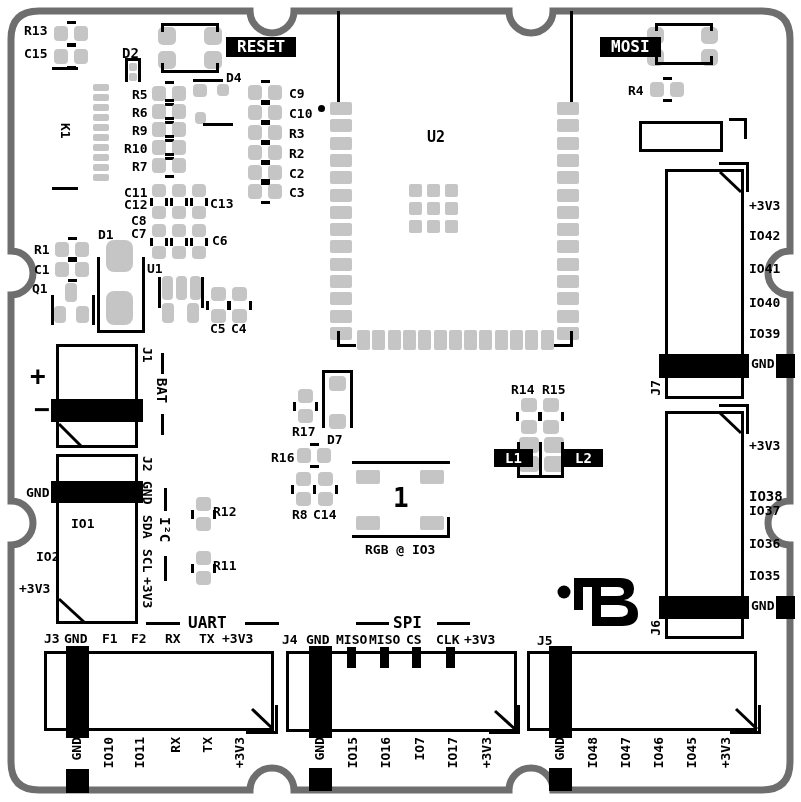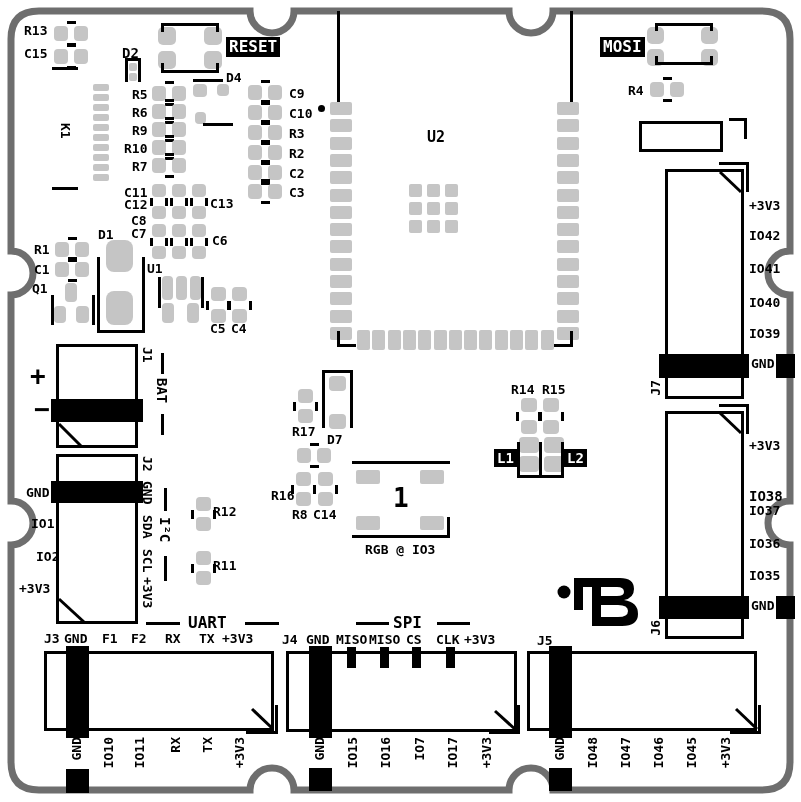--- a/index.html
+++ b/index.html
@@ -3,21 +3,21 @@
 <meta charset="utf-8">
 <style>
   html,body{margin:0;padding:0;background:#fff}
   #board{position:relative;width:801px;height:802px;overflow:hidden;background:#fff;
          font-family:"DejaVu Sans Mono",monospace;font-weight:bold;color:#000}
   #outline-svg{position:absolute;left:0;top:0}
   .pad{position:absolute;background:var(--pad,#c5c5c5)}
   .bar{position:absolute;background:var(--silk,#000)}
   .rect{position:absolute;border:3px solid var(--silk,#000);box-sizing:border-box}
   .txt{position:absolute;line-height:1;white-space:pre}
-  .txt.inv{background:#000;color:#fff;padding:2px 3px}
+  .txt.inv{background:#000;color:#fff;padding:2px 11px}
   .vtxt{position:absolute;line-height:1;white-space:pre;writing-mode:vertical-rl}
   .vtxt.up{transform:rotate(180deg)}
   .dot{position:absolute;border-radius:50%;background:#000}
   #logo{position:absolute;left:556px;top:572px}
 </style>
 </head>
 <body>
 
 <div id="board" style="--pad: #c5c5c5; --silk: #000000;">
   <svg id="outline-svg" width="801" height="802" viewBox="0 0 801 802">
@@ -213,21 +213,21 @@
     <div class="bar" style="left: 51px; top: 399px; width: 92px; height: 23px;"></div>
     <div class="txt" style="left: 30px; top: 363px; font-size: 26px;">+</div>
     <div class="txt" style="left: 34px; top: 396px; font-size: 26px;">−</div>
     <div class="vtxt" style="left: 141px; top: 347px; font-size: 13px;">J1</div>
     <div class="bar" style="left: 161px; top: 353px; width: 3px; height: 21px;"></div>
     <div class="vtxt" style="left: 155px; top: 378px; font-size: 14px;">BAT</div>
     <div class="bar" style="left: 161px; top: 414px; width: 3px; height: 21px;"></div>
     <div class="rect" style="left: 56px; top: 454px; width: 82px; height: 170px;"></div>
     <div class="bar" style="left: 51px; top: 481px; width: 92px; height: 22px;"></div>
     <div class="txt" style="left: 26px; top: 486px; font-size: 13px;">GND</div>
-    <div class="txt" style="left: 31px; top: 517px; font-size: 13px;">IO1</div>
+    <div class="txt" style="left: 31px; top: 517px; font-size: 13px; padding-left: 40px;">IO1</div>
     <div class="txt" style="left: 36px; top: 550px; font-size: 13px;">IO2</div>
     <div class="txt" style="left: 19px; top: 582px; font-size: 13px;">+3V3</div>
     <div class="vtxt" style="left: 141px; top: 456px; font-size: 13px;">J2</div>
     <div class="vtxt" style="left: 141px; top: 481px; font-size: 13px;">GND</div>
     <div class="vtxt" style="left: 141px; top: 515px; font-size: 13px;">SDA</div>
     <div class="vtxt" style="left: 141px; top: 549px; font-size: 13px;">SCL</div>
     <div class="vtxt" style="left: 141px; top: 577px; font-size: 13px;">+3V3</div>
     <div class="bar" style="left: 164px; top: 488px; width: 3px; height: 23px;"></div>
     <div class="vtxt" style="left: 158px; top: 517px; font-size: 14px;">I²C</div>
     <div class="bar" style="left: 164px; top: 556px; width: 3px; height: 25px;"></div>
@@ -245,21 +245,21 @@
     <div class="pad" style="left: 298px; top: 409px; width: 15px; height: 14px; border-radius: 4px;"></div>
     <div class="bar" style="left: 293px; top: 402px; width: 3px; height: 9px;"></div>
     <div class="bar" style="left: 315px; top: 402px; width: 3px; height: 9px;"></div>
     <div class="txt" style="left: 292px; top: 425px; font-size: 13px;">R17</div>
     <div class="bar" style="left: 322px; top: 370px; width: 3px; height: 58px;"></div>
     <div class="bar" style="left: 350px; top: 370px; width: 3px; height: 58px;"></div>
     <div class="bar" style="left: 322px; top: 370px; width: 31px; height: 3px;"></div>
     <div class="pad" style="left: 329px; top: 376px; width: 17px; height: 15px; border-radius: 4px;"></div>
     <div class="pad" style="left: 329px; top: 414px; width: 17px; height: 15px; border-radius: 4px;"></div>
     <div class="txt" style="left: 327px; top: 433px; font-size: 13px;">D7</div>
-    <div class="txt" style="left: 271px; top: 451px; font-size: 13px; margin-top: 38px;">R16</div>
+    <div class="txt" style="left: 271px; top: 451px; font-size: 13px;">R16</div>
     <div class="pad" style="left: 297px; top: 448px; width: 14px; height: 15px; border-radius: 4px;"></div>
     <div class="pad" style="left: 317px; top: 448px; width: 14px; height: 15px; border-radius: 4px;"></div>
     <div class="bar" style="left: 310px; top: 443px; width: 9px; height: 3px;"></div>
     <div class="bar" style="left: 310px; top: 465px; width: 9px; height: 3px;"></div>
     <div class="pad" style="left: 296px; top: 472px; width: 15px; height: 14px; border-radius: 4px;"></div>
     <div class="pad" style="left: 296px; top: 492px; width: 15px; height: 14px; border-radius: 4px;"></div>
     <div class="bar" style="left: 291px; top: 485px; width: 3px; height: 9px;"></div>
     <div class="bar" style="left: 313px; top: 485px; width: 3px; height: 9px;"></div>
     <div class="txt" style="left: 292px; top: 508px; font-size: 13px;">R8</div>
     <div class="pad" style="left: 318px; top: 472px; width: 15px; height: 14px; border-radius: 4px;"></div>

